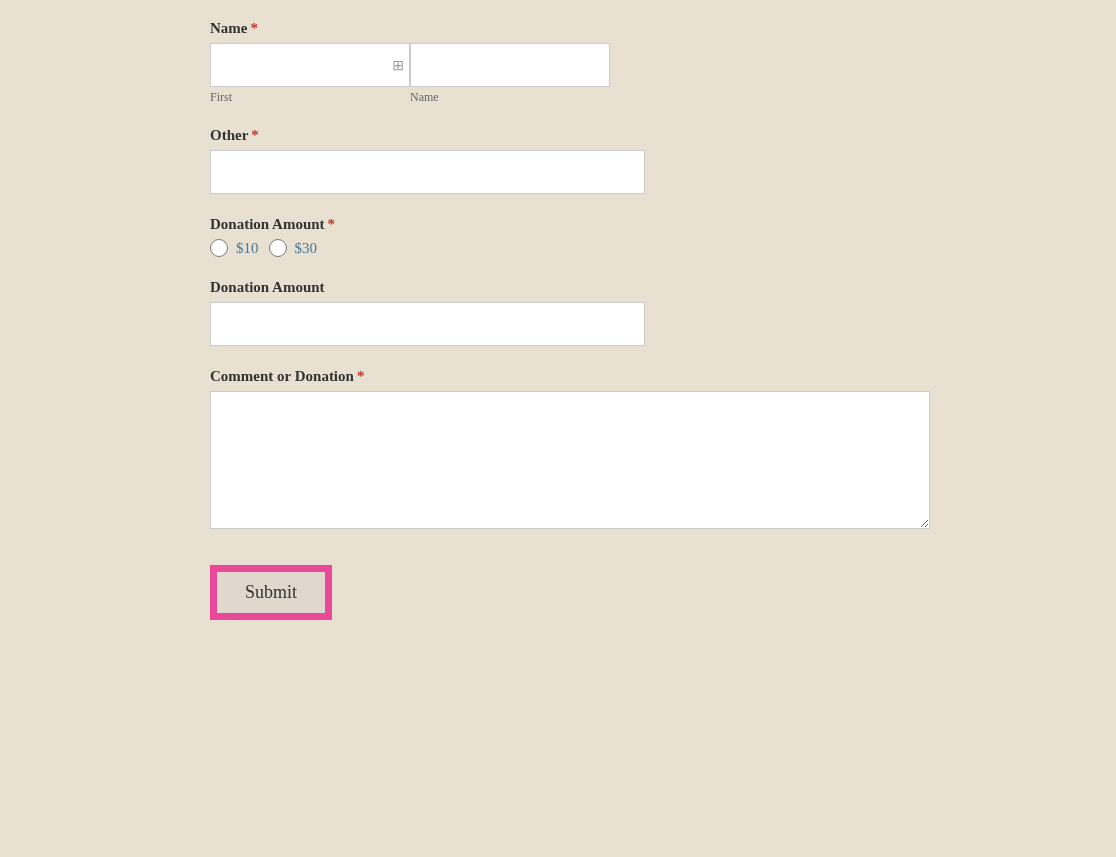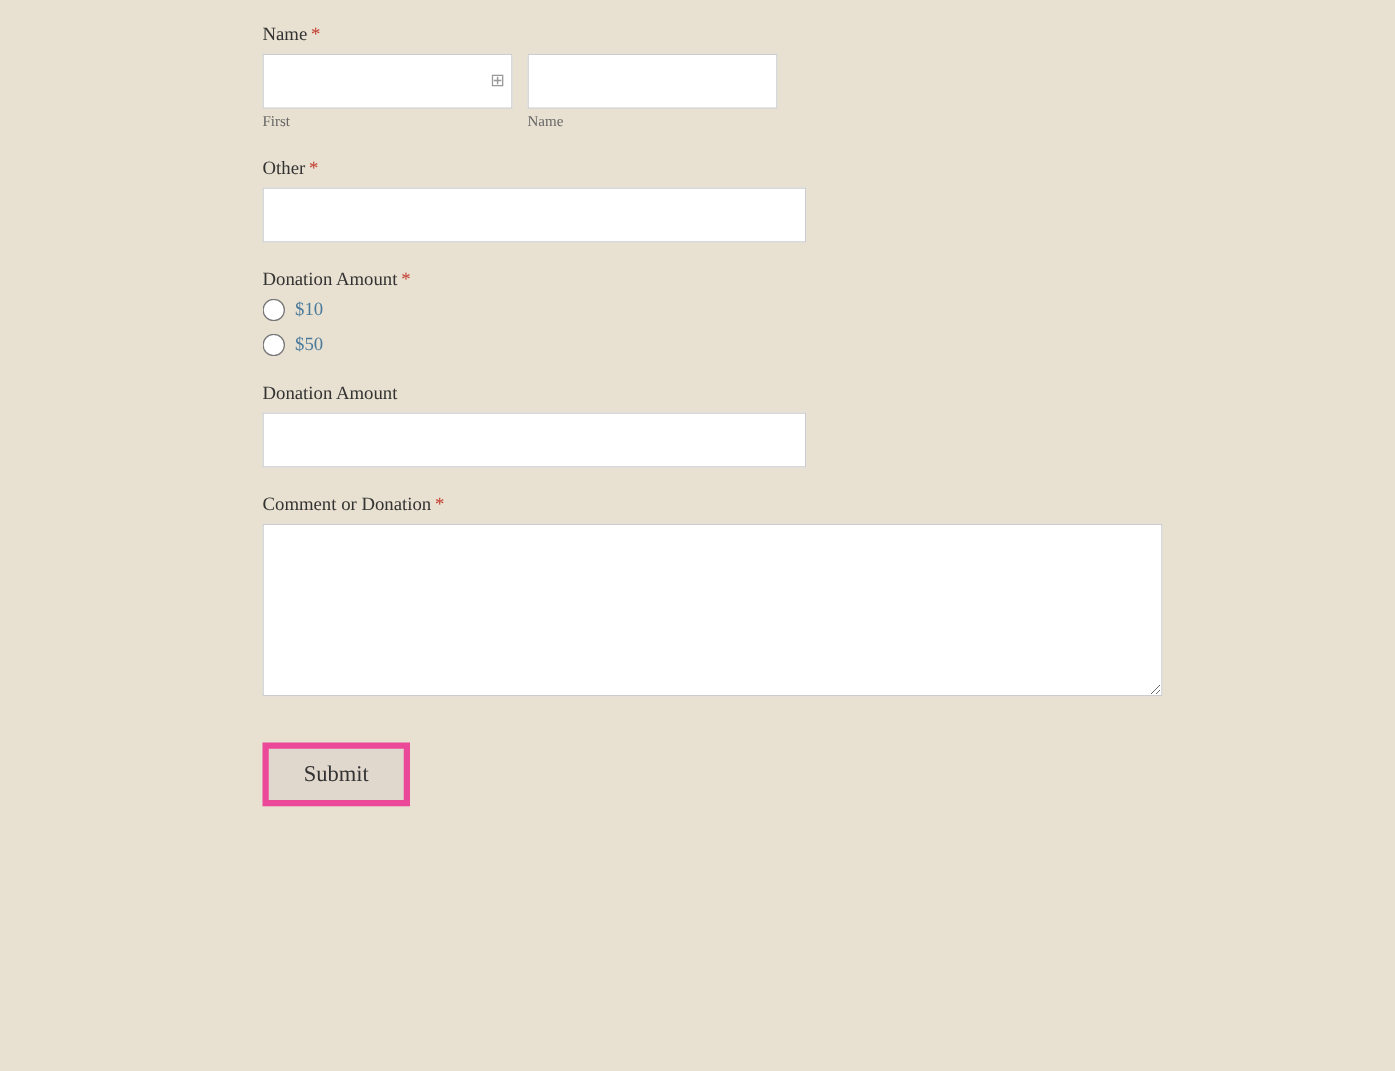--- a/index.html
+++ b/index.html
@@ -22,30 +22,30 @@
 
     .field-group {
       margin-bottom: 22px;
     }
 
     .field-label {
       font-size: 15px;
       color: #333;
       margin-bottom: 6px;
       display: block;
+      font-weight: bold;
     }
 
     .required-star {
       color: #c0392b;
       margin-left: 3px;
     }
 
     .name-row {
       display: flex;
-      gap: 12px;
       align-items: flex-start;
     }
 
     .name-field-wrapper {
       display: flex;
       flex-direction: column;
     }
 
     .sub-label {
       font-size: 12px;
@@ -94,21 +94,21 @@
       height: 44px;
     }
 
     .donation-amount-input {
       width: 435px;
       height: 44px;
     }
 
     .radio-group {
       display: flex;
-      flex-direction: column;
+      flex-direction: row;
       gap: 10px;
       margin-top: 6px;
     }
 
     .radio-option {
       display: flex;
       align-items: center;
       gap: 8px;
       cursor: pointer;
     }
@@ -133,21 +133,21 @@
       border: 1px solid #ccc;
       padding: 8px 10px;
       font-size: 14px;
       outline: none;
       resize: vertical;
       font-family: Georgia, 'Times New Roman', serif;
     }
 
     .submit-button {
       background-color: #e0d8cc;
-      border: 5px solid #ec4899;
+      border: 7px solid #ec4899;
       padding: 10px 28px;
       font-size: 18px;
       font-family: Georgia, 'Times New Roman', serif;
       color: #333;
       cursor: pointer;
       margin-top: 10px;
     }
   </style>
 </head>
 <body>
@@ -183,21 +183,21 @@
     <label class="field-label">
       <span>Donation Amount</span><span class="required-star">*</span>
     </label>
     <div class="radio-group">
       <label class="radio-option">
         <input type="radio" name="donation_amount" value="10" style="">
         <span class="radio-label">$10</span>
       </label>
       <label class="radio-option">
         <input type="radio" name="donation_amount" value="50" style="">
-        <span class="radio-label">$50</span>
+        <span class="radio-label">$30</span>
       </label>
     </div>
   </div>
 
   <div class="field-group">
     <label class="field-label">Donation Amount</label>
     <input type="text" class="donation-amount-input" style="">
   </div>
 
   <div class="field-group">

